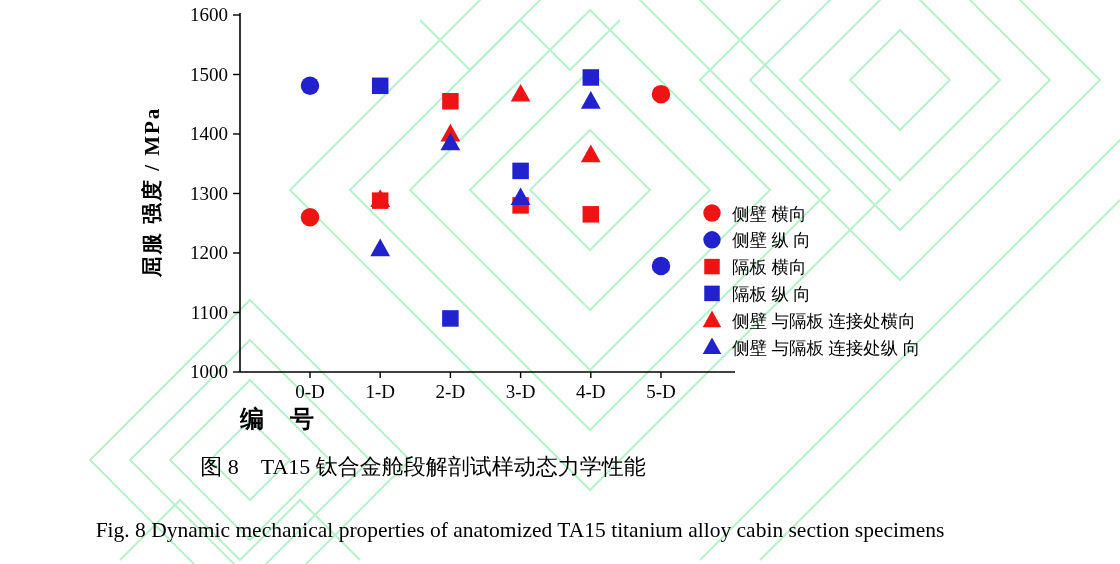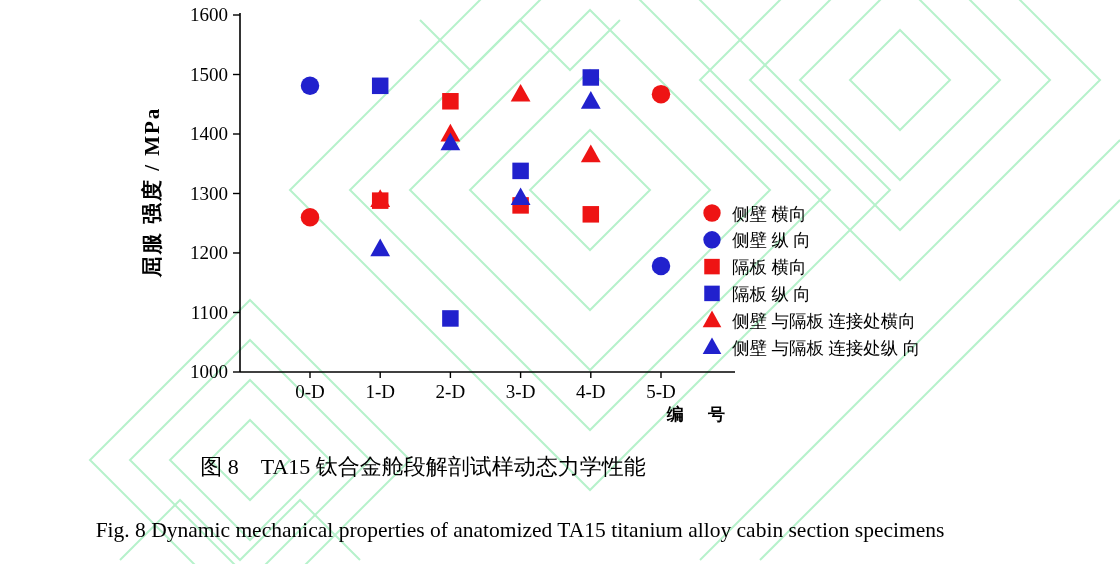--- a/index.html
+++ b/index.html
@@ -3,22 +3,22 @@
 <meta charset="utf-8">
 <style>
   html,body{margin:0;padding:0;background:#ffffff;}
   .page{position:relative;width:1120px;height:564px;background:#ffffff;overflow:hidden;
         font-family:"Liberation Serif",serif;color:#000;}
   .page svg{position:absolute;left:0;top:0;}
   #watermark{z-index:0;}
   #chart-svg{z-index:1;}
   .ylabel{position:absolute;left:152px;top:192px;transform:translate(-50%,-50%) rotate(-90deg);
           font-weight:bold;font-size:21px;white-space:nowrap;z-index:2;letter-spacing:2px;}
-  .xlabel{position:absolute;left:240px;top:403px;width:495px;text-align:right;
-          font-size:17px;font-weight:bold;z-index:2;letter-spacing:10px;}
+  .xlabel{position:absolute;left:240px;top:403px;width:495px;text-align:left;
+          font-size:24px;font-weight:bold;z-index:2;letter-spacing:10px;}
   .caption-cn{position:absolute;left:0;top:452px;width:846px;text-align:center;
           font-size:22px;z-index:2;}
   .caption-en{position:absolute;left:0;top:518px;width:1040px;text-align:center;
           font-size:21.5px;z-index:2;font-family:"Liberation Serif",serif;}
 </style>
 </head>
 <body>
 
 <div class="page">
 

